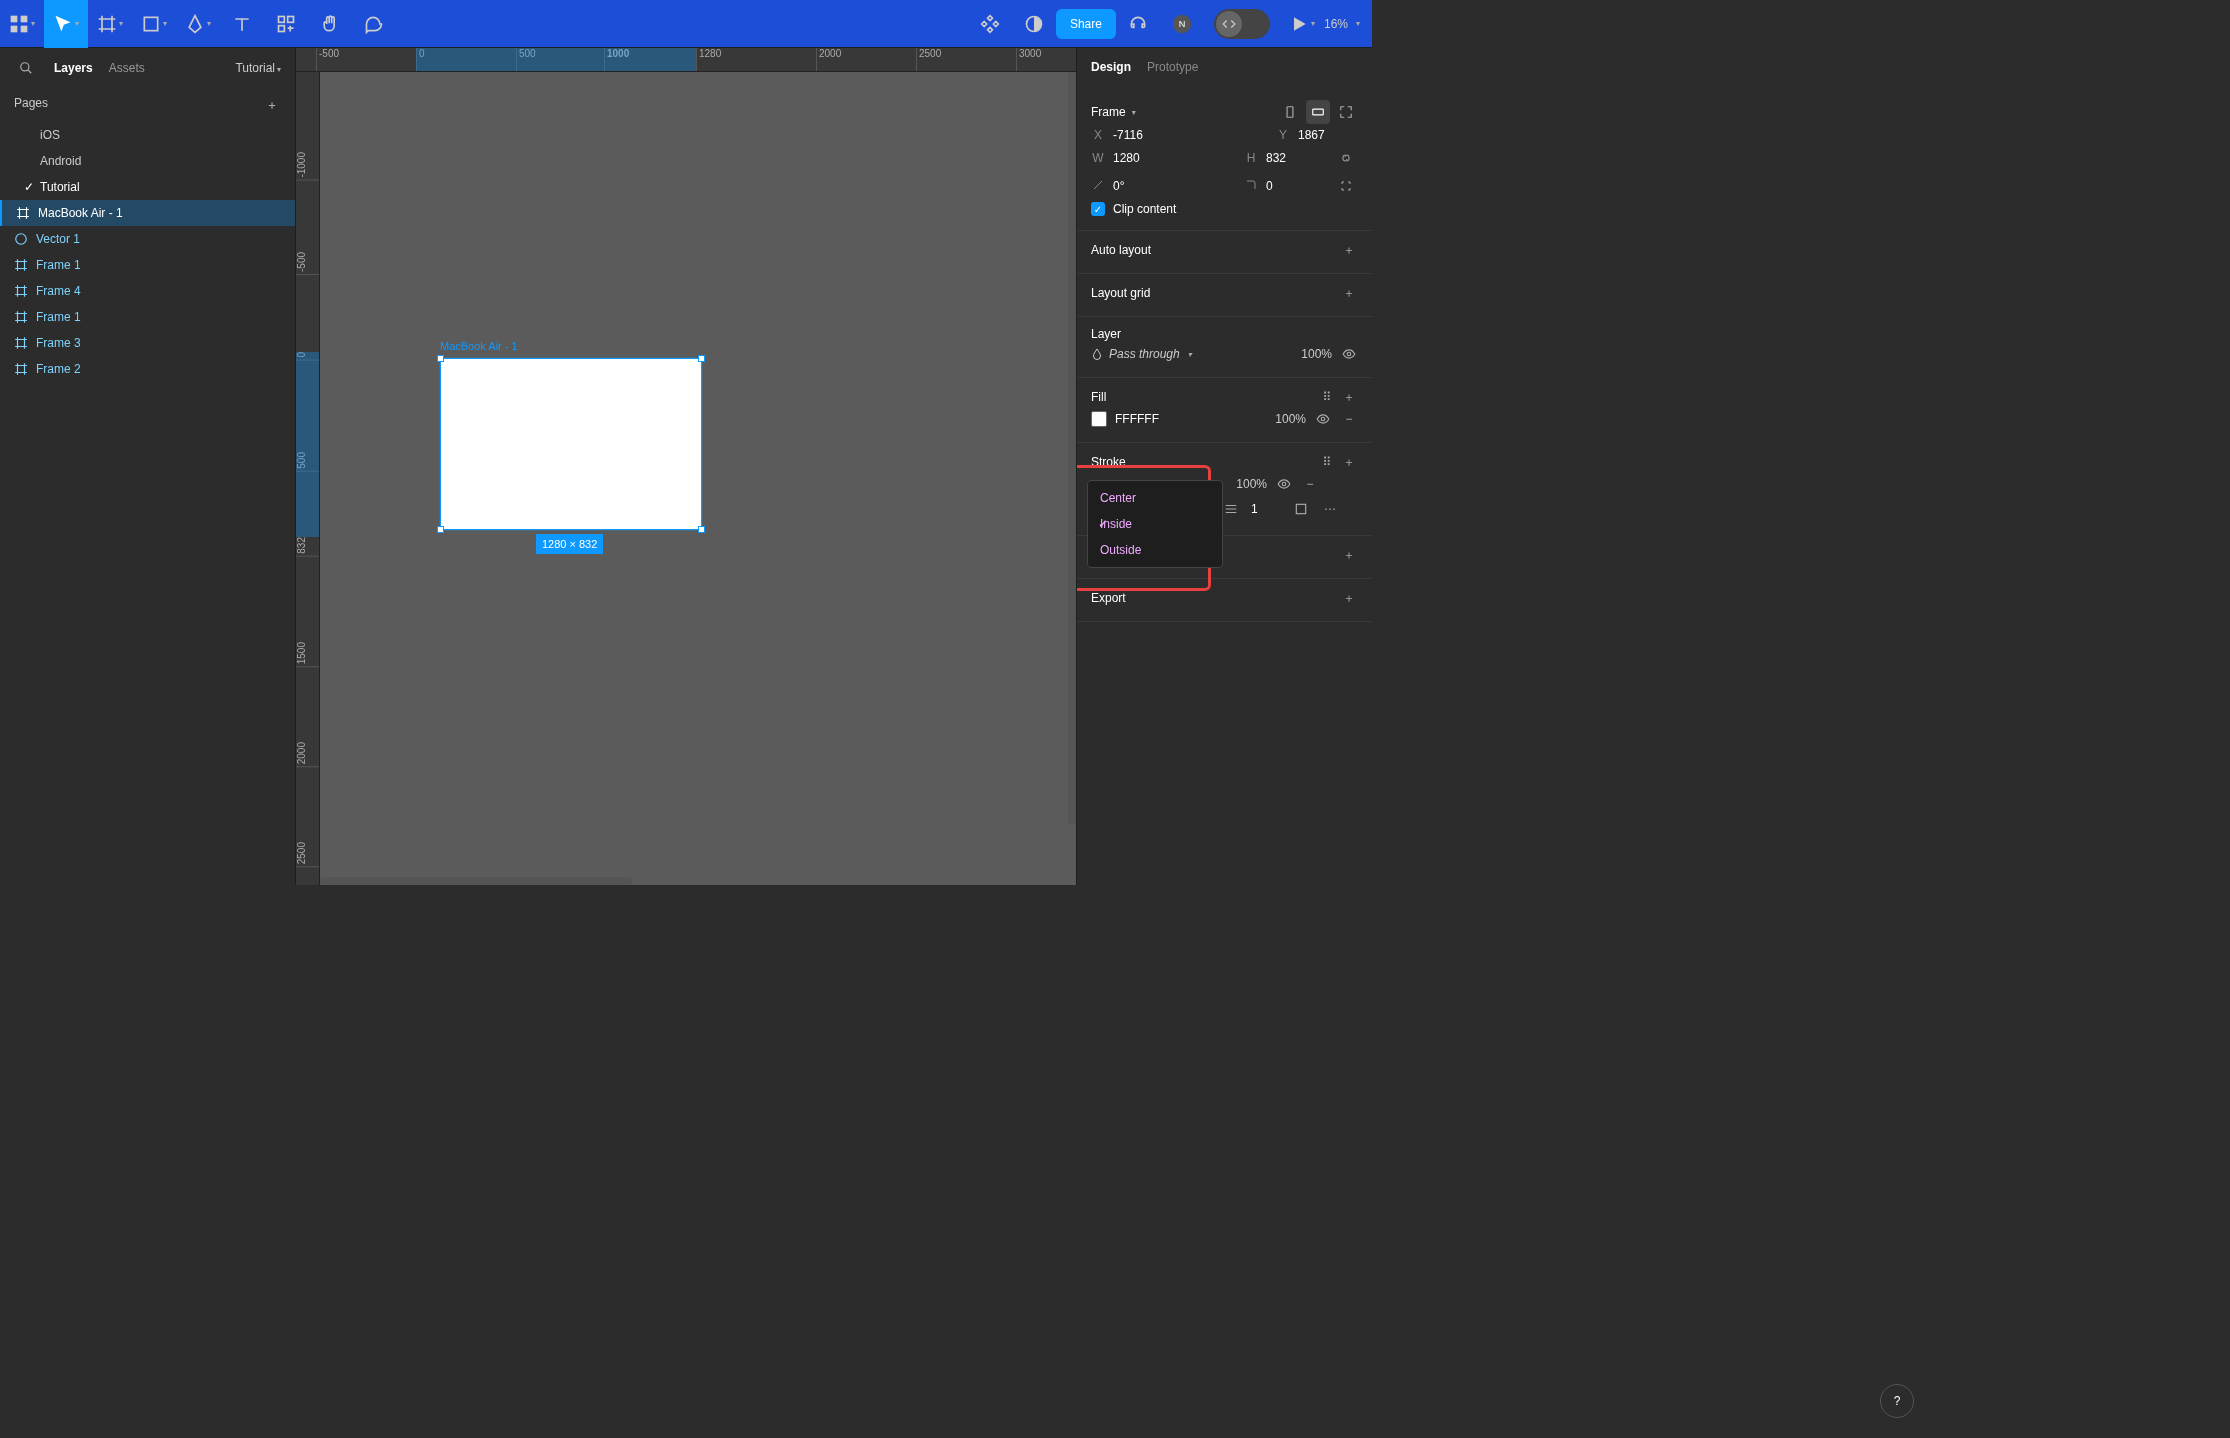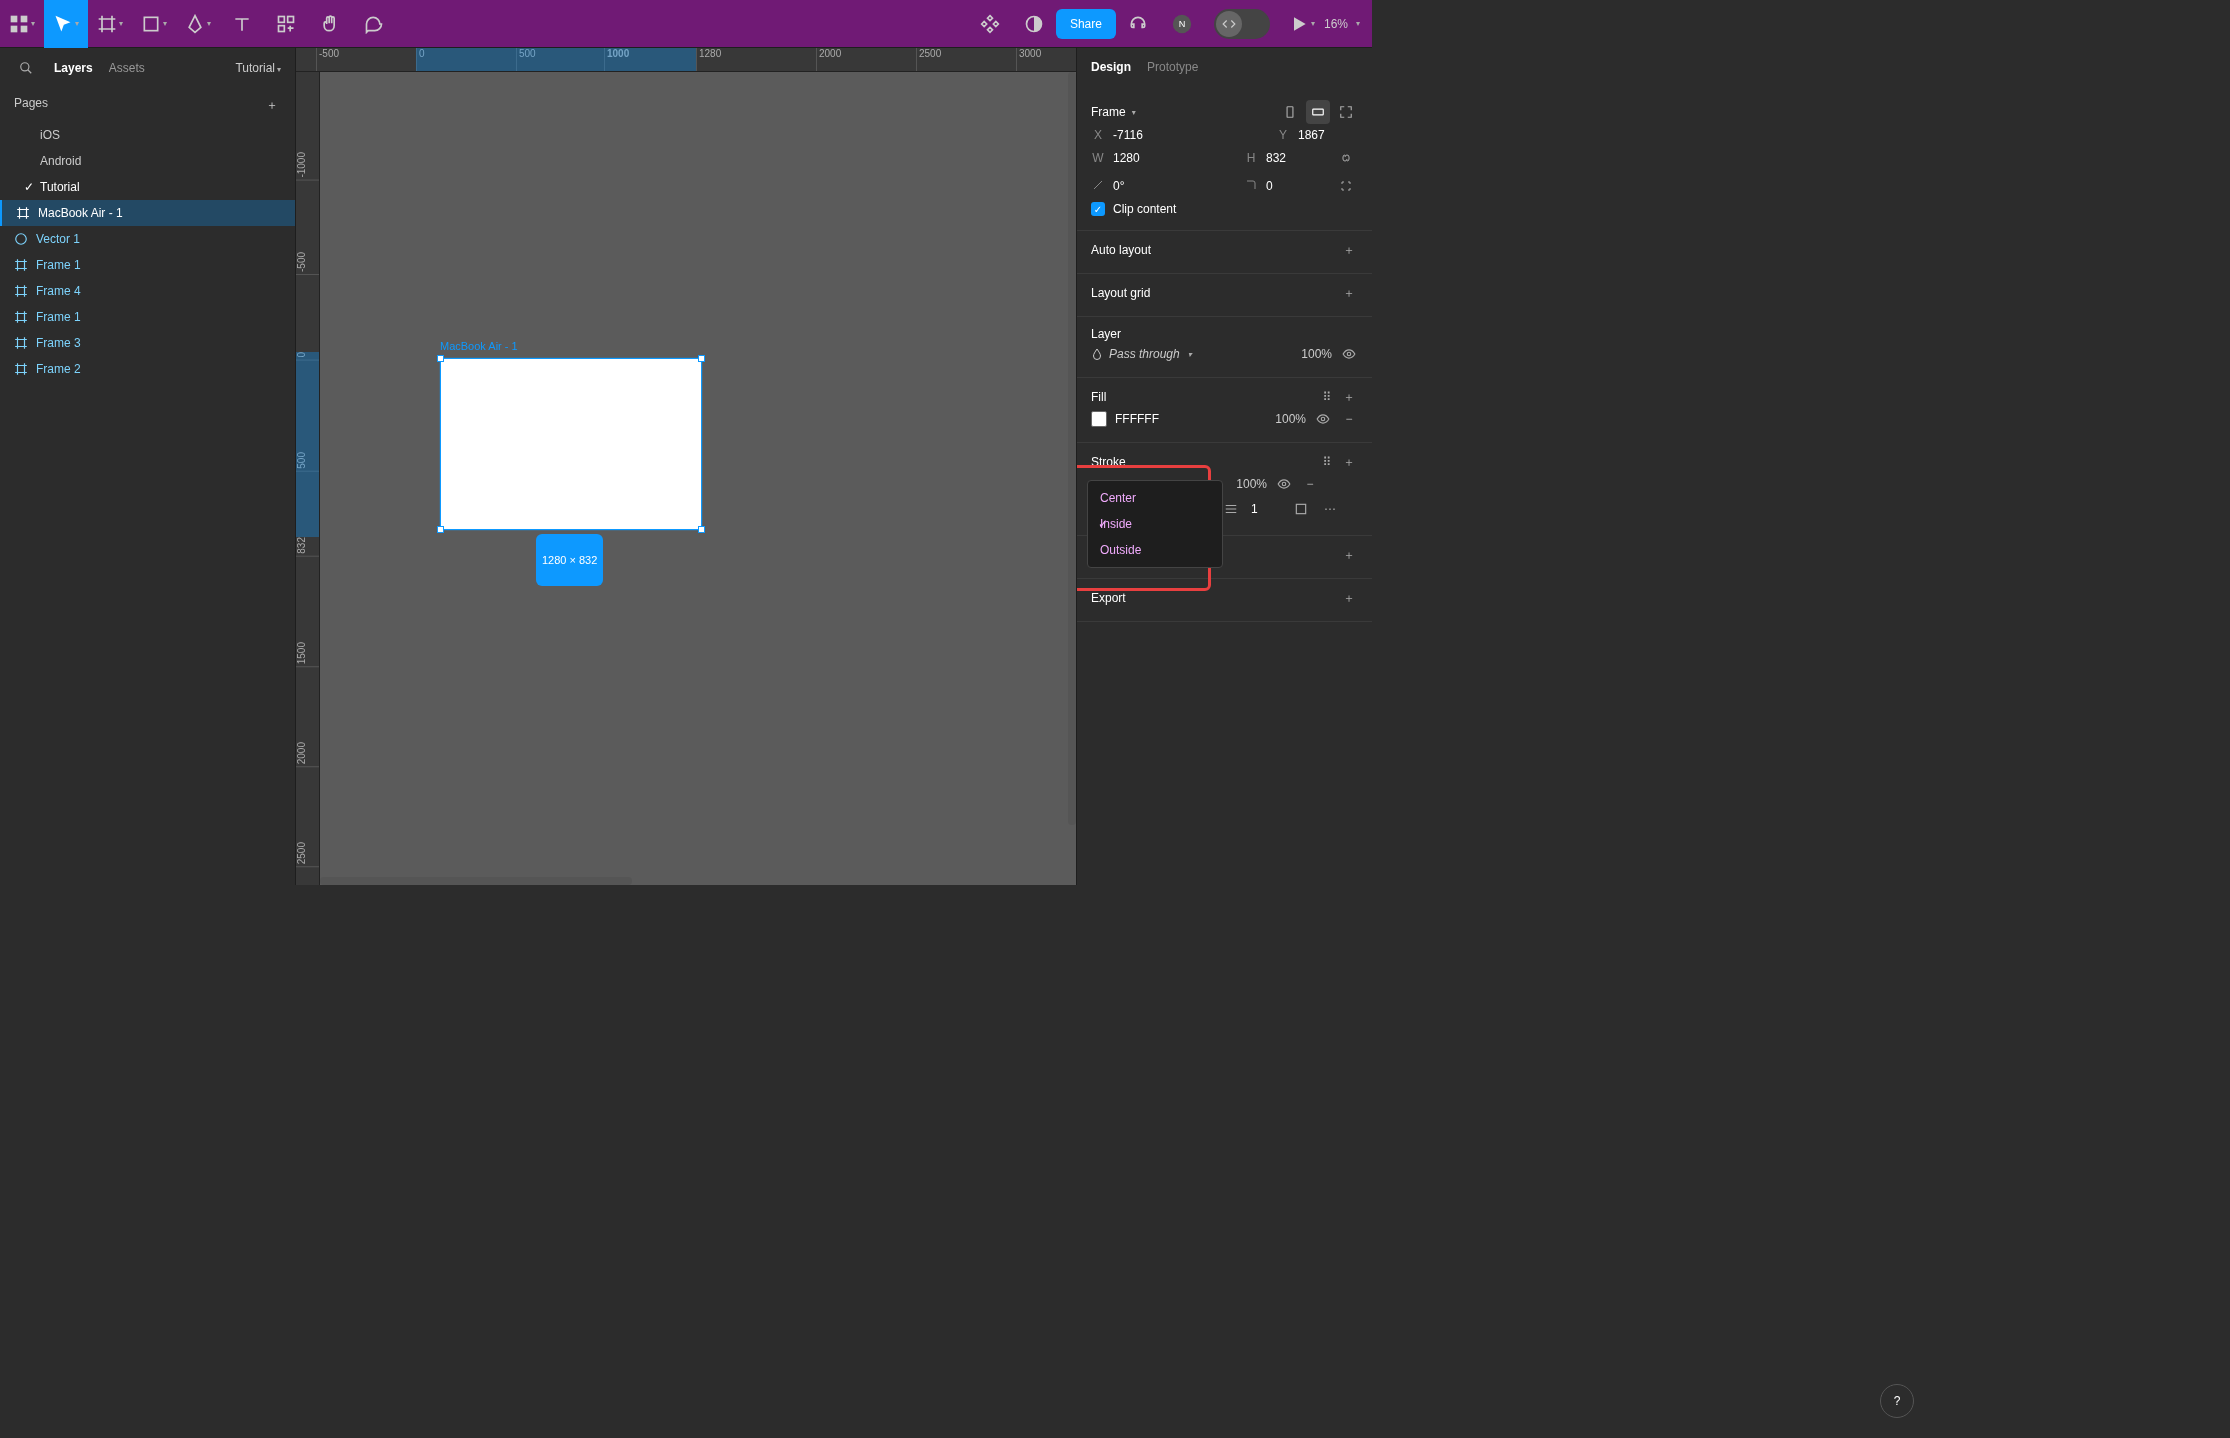--- a/index.html
+++ b/index.html
@@ -1,19 +1,19 @@
 <!DOCTYPE html>
 <html><head>
 <meta charset="utf-8">
 <style>
   * { box-sizing: border-box; margin: 0; padding: 0; font-family: Arial, Helvetica, sans-serif; }
   body { background:#2c2c2c; color:#fff; font-size:12px; overflow:hidden; }
   .app { display:flex; flex-direction:column; height:885px; width:1372px; position:relative; }
   
-  .topbar { height:48px; background:#701a75; display:flex; align-items:center; justify-content:space-between; border-bottom:1px solid #1e1e1e; }
+  .topbar { height:48px; background:#1d4ed8; display:flex; align-items:center; justify-content:space-between; border-bottom:1px solid #1e1e1e; }
   .topbar .left, .topbar .right { display:flex; align-items:center; gap:0; }
   .tbtn { width:44px; height:48px; display:flex; align-items:center; justify-content:center; color:#ccc; cursor:pointer; }
   .tbtn.active { background:#0d99ff; color:#fff; }
   .tbtn svg { width:20px; height:20px; }
   .chev::after { content:"▾"; font-size:8px; margin-left:2px; color:#aaa; }
   .share-btn { background:#0d99ff; color:#fff; padding:8px 14px; border-radius:6px; cursor:pointer; font-weight:500; }
   .dev-toggle { background:#444; width:56px; height:30px; border-radius:15px; margin:0 10px; display:flex; align-items:center; padding:2px; }
   .dev-toggle .knob { width:26px; height:26px; border-radius:50%; background:#666; display:flex; align-items:center; justify-content:center; }
   .zoom { display:flex; align-items:center; gap:6px; margin-right:12px; color:#ccc; cursor:pointer;}
   
@@ -39,21 +39,21 @@
   .canvas-wrap { flex:1; position:relative; background:#1e1e1e; overflow:hidden;}
   .ruler-h { position:absolute; top:0; left:0; right:0; height:24px; background:#383838; border-bottom:1px solid #222; display:flex; }
   .ruler-h .tick { position:absolute; top:0; height:100%; color:#aaa; font-size:10px; border-left:1px solid #555; padding-left:2px;}
   .ruler-v { position:absolute; top:24px; left:0; bottom:0; width:24px; background:#383838; border-right:1px solid #222; }
   .ruler-v .tick { position:absolute; left:0; width:100%; color:#aaa; font-size:10px; border-top:1px solid #555; writing-mode: vertical-rl; transform:rotate(180deg); text-align:end; padding-top:2px;}
   .ruler-h .sel, .ruler-v .sel { position:absolute; background:#0d99ff55; }
   .canvas-inner { position:absolute; top:24px; left:24px; right:0; bottom:0; background:#5b5b5b; overflow:hidden;}
   .frame-label { position:absolute; color:#0d99ff; font-size:11px; cursor:pointer;}
   .frame-box { position:absolute; background:#fff; border:1px solid #0d99ff; box-shadow:0 0 0 1px #0d99ff33;}
   .handle { position:absolute; width:7px; height:7px; background:#fff; border:1px solid #0d99ff;}
-  .dim-badge { position:absolute; background:#0d99ff; color:#fff; font-size:11px; padding:20px 6px; border-radius:6px; white-space:nowrap;}
+  .dim-badge { position:absolute; background:#0d99ff; color:#fff; font-size:11px; padding:4px 6px; border-radius:0; white-space:nowrap;}
   .scroll-h { position:absolute; left:24px; bottom:0; height:8px; width:40%; background:#555; border-radius:4px;}
   .scroll-v { position:absolute; right:0; top:24px; width:8px; height:90%; background:#555; border-radius:4px;}
   
   .rightpanel { width:296px; background:#2c2c2c; border-left:1px solid #1e1e1e; overflow-y:auto;}
   .rtabs { display:flex; gap:16px; padding:12px 14px;}
   .rtabs .rtab { color:#888; cursor:pointer;}
   .rtabs .rtab.active { color:#fff; font-weight:600;}
   .section { border-bottom:1px solid #3a3a3a; padding:10px 14px;}
   .row { display:flex; align-items:center; gap:8px; margin:4px 0;}
   .label-key { color:#888; width:14px; text-align:center;}

